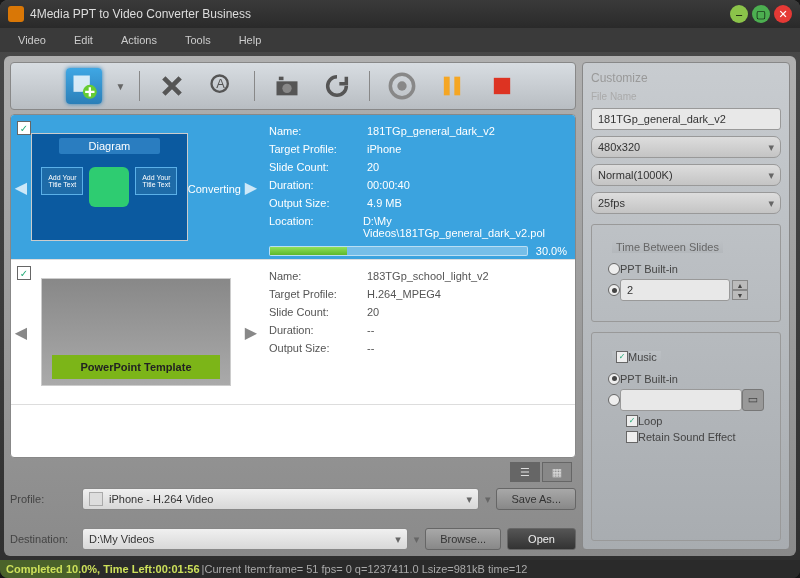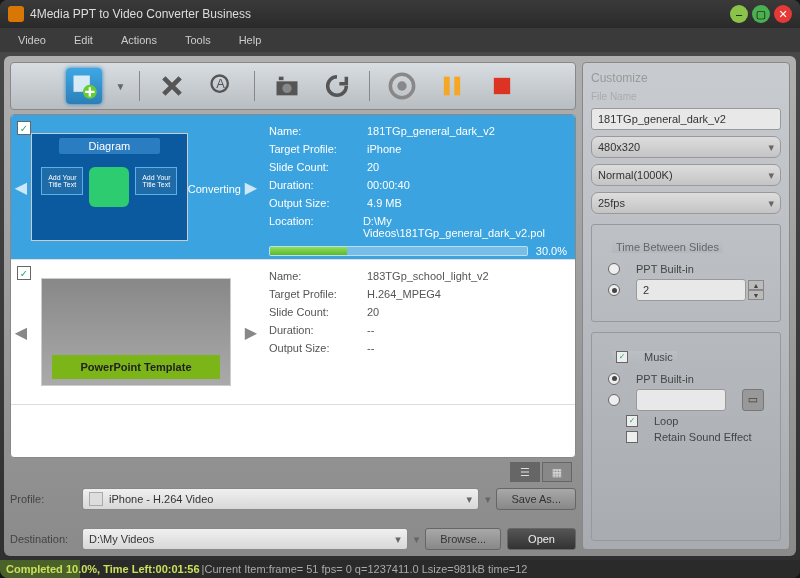--- a/index.html
+++ b/index.html
@@ -54,21 +54,21 @@
 .btn { height:22px; padding:0 14px; background:linear-gradient(#a8a8a8,#888); border:1px solid #666; border-radius:3px; color:#333; cursor:pointer; display:flex; align-items:center; }
 .btn.open { background:linear-gradient(#555,#333); color:#eee; padding:0 20px; }
 .rightcol { width:208px; background:linear-gradient(#c8ccd0,#a8acb0); border:1px solid #888; border-radius:4px; padding:8px; display:flex; flex-direction:column; gap:6px; color:#555; }
 .rightcol .sect-title { font-size:12px; color:#999; }
 .rightcol .field-label { font-size:10px; color:#aaa; }
 .r-input { height:22px; background:#e8e8e8; border:1px solid #999; border-radius:3px; padding:0 6px; display:flex; align-items:center; color:#333; }
 .r-combo { height:22px; background:linear-gradient(#ddd,#c4c4c4); border:1px solid #999; border-radius:7px; padding:0 6px; display:flex; align-items:center; color:#333; position:relative; cursor:pointer; }
 .r-combo::after { content:"▾"; position:absolute; right:6px; color:#666; }
 .group { border:1px solid #999; border-radius:3px; padding:16px; margin-top:4px; }
 .group-title { font-size:11px; color:#666; margin:-12px 0 6px 4px; background:linear-gradient(#bcc0c4,#b4b8bc); display:inline-block; padding:0 4px; }
-.radio-row,.check-row { display:flex; align-items:center; gap:16px; margin:4px 0; color:#444; }
+.radio-row,.check-row { display:flex; align-items:center; gap:0; margin:4px 0; color:#444; }
 .radio,.check { width:12px; height:12px; border:1px solid #666; background:#eee; display:flex; align-items:center; justify-content:center; font-size:8px; }
 .radio { border-radius:50%; }
 .radio.on::after { content:""; width:5px; height:5px; background:#444; border-radius:50%; }
 .check.on::after { content:"✓"; color:#2a7; }
 .spinner { display:flex; align-items:center; gap:2px; }
 .spinner .r-input { width:110px; }
 .spin-btns { display:flex; flex-direction:column; }
 .spin-btns div { width:16px; height:10px; background:#bbb; border:1px solid #888; font-size:7px; display:flex; align-items:center; justify-content:center; cursor:pointer; }
 .browse-mini { width:22px; height:22px; background:#999; border:1px solid #777; border-radius:3px; cursor:pointer; display:flex; align-items:center; justify-content:center; }
 .status { height:18px; background:#2a2a2a; color:#aaa; display:flex; align-items:center; padding:0 6px; font-size:11px; gap:2px; position:relative; overflow:hidden; }

